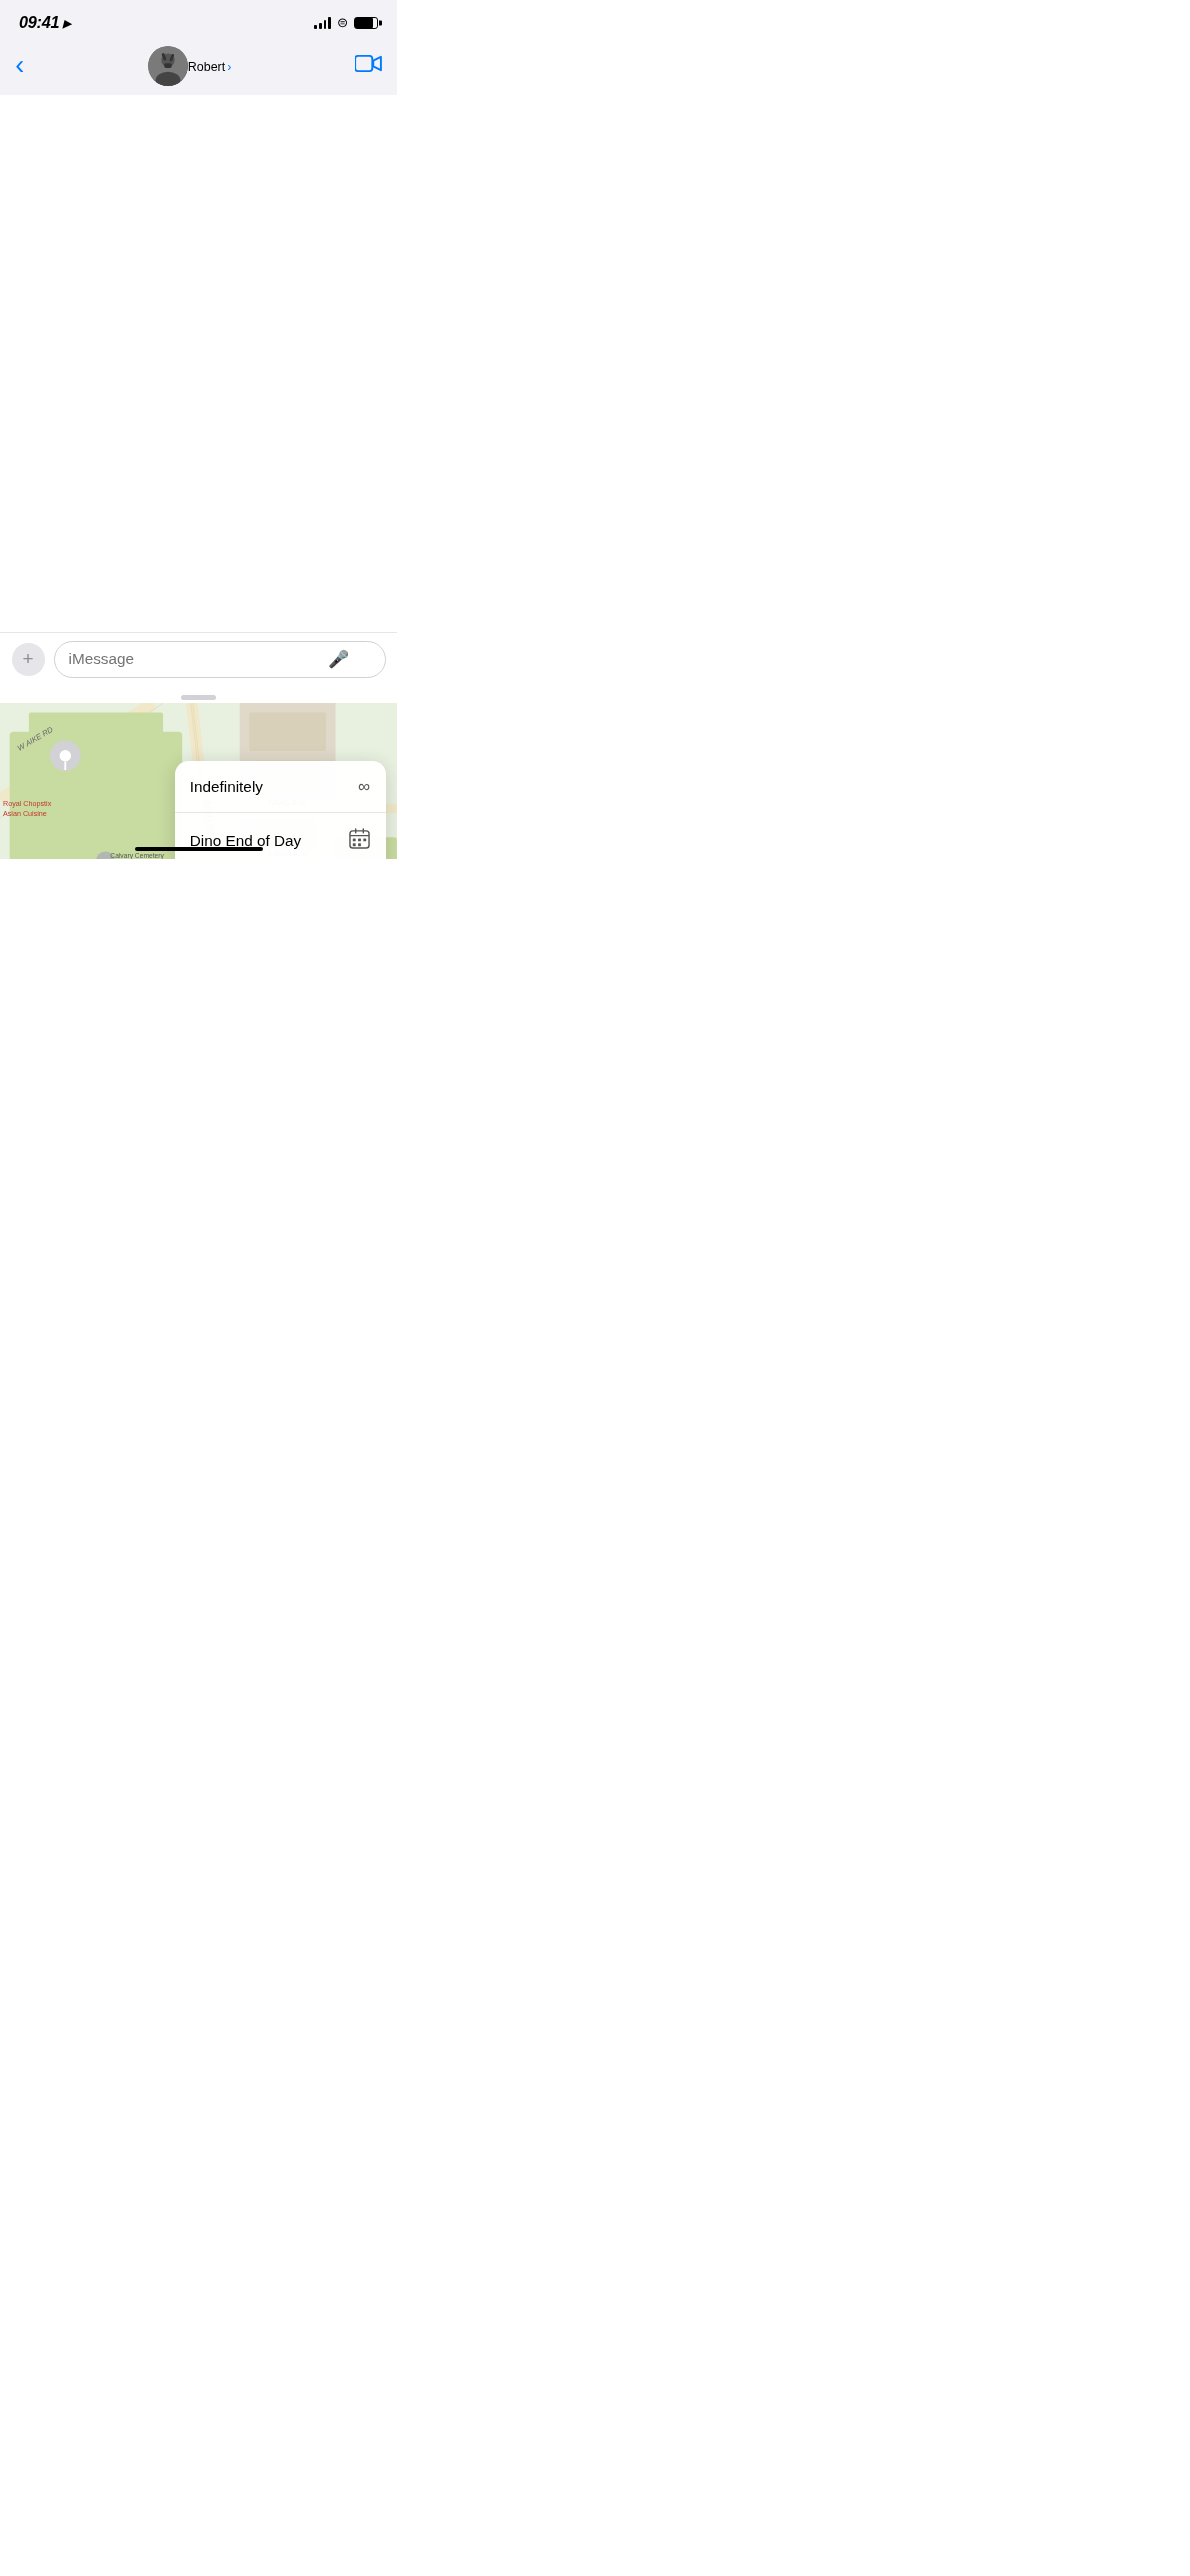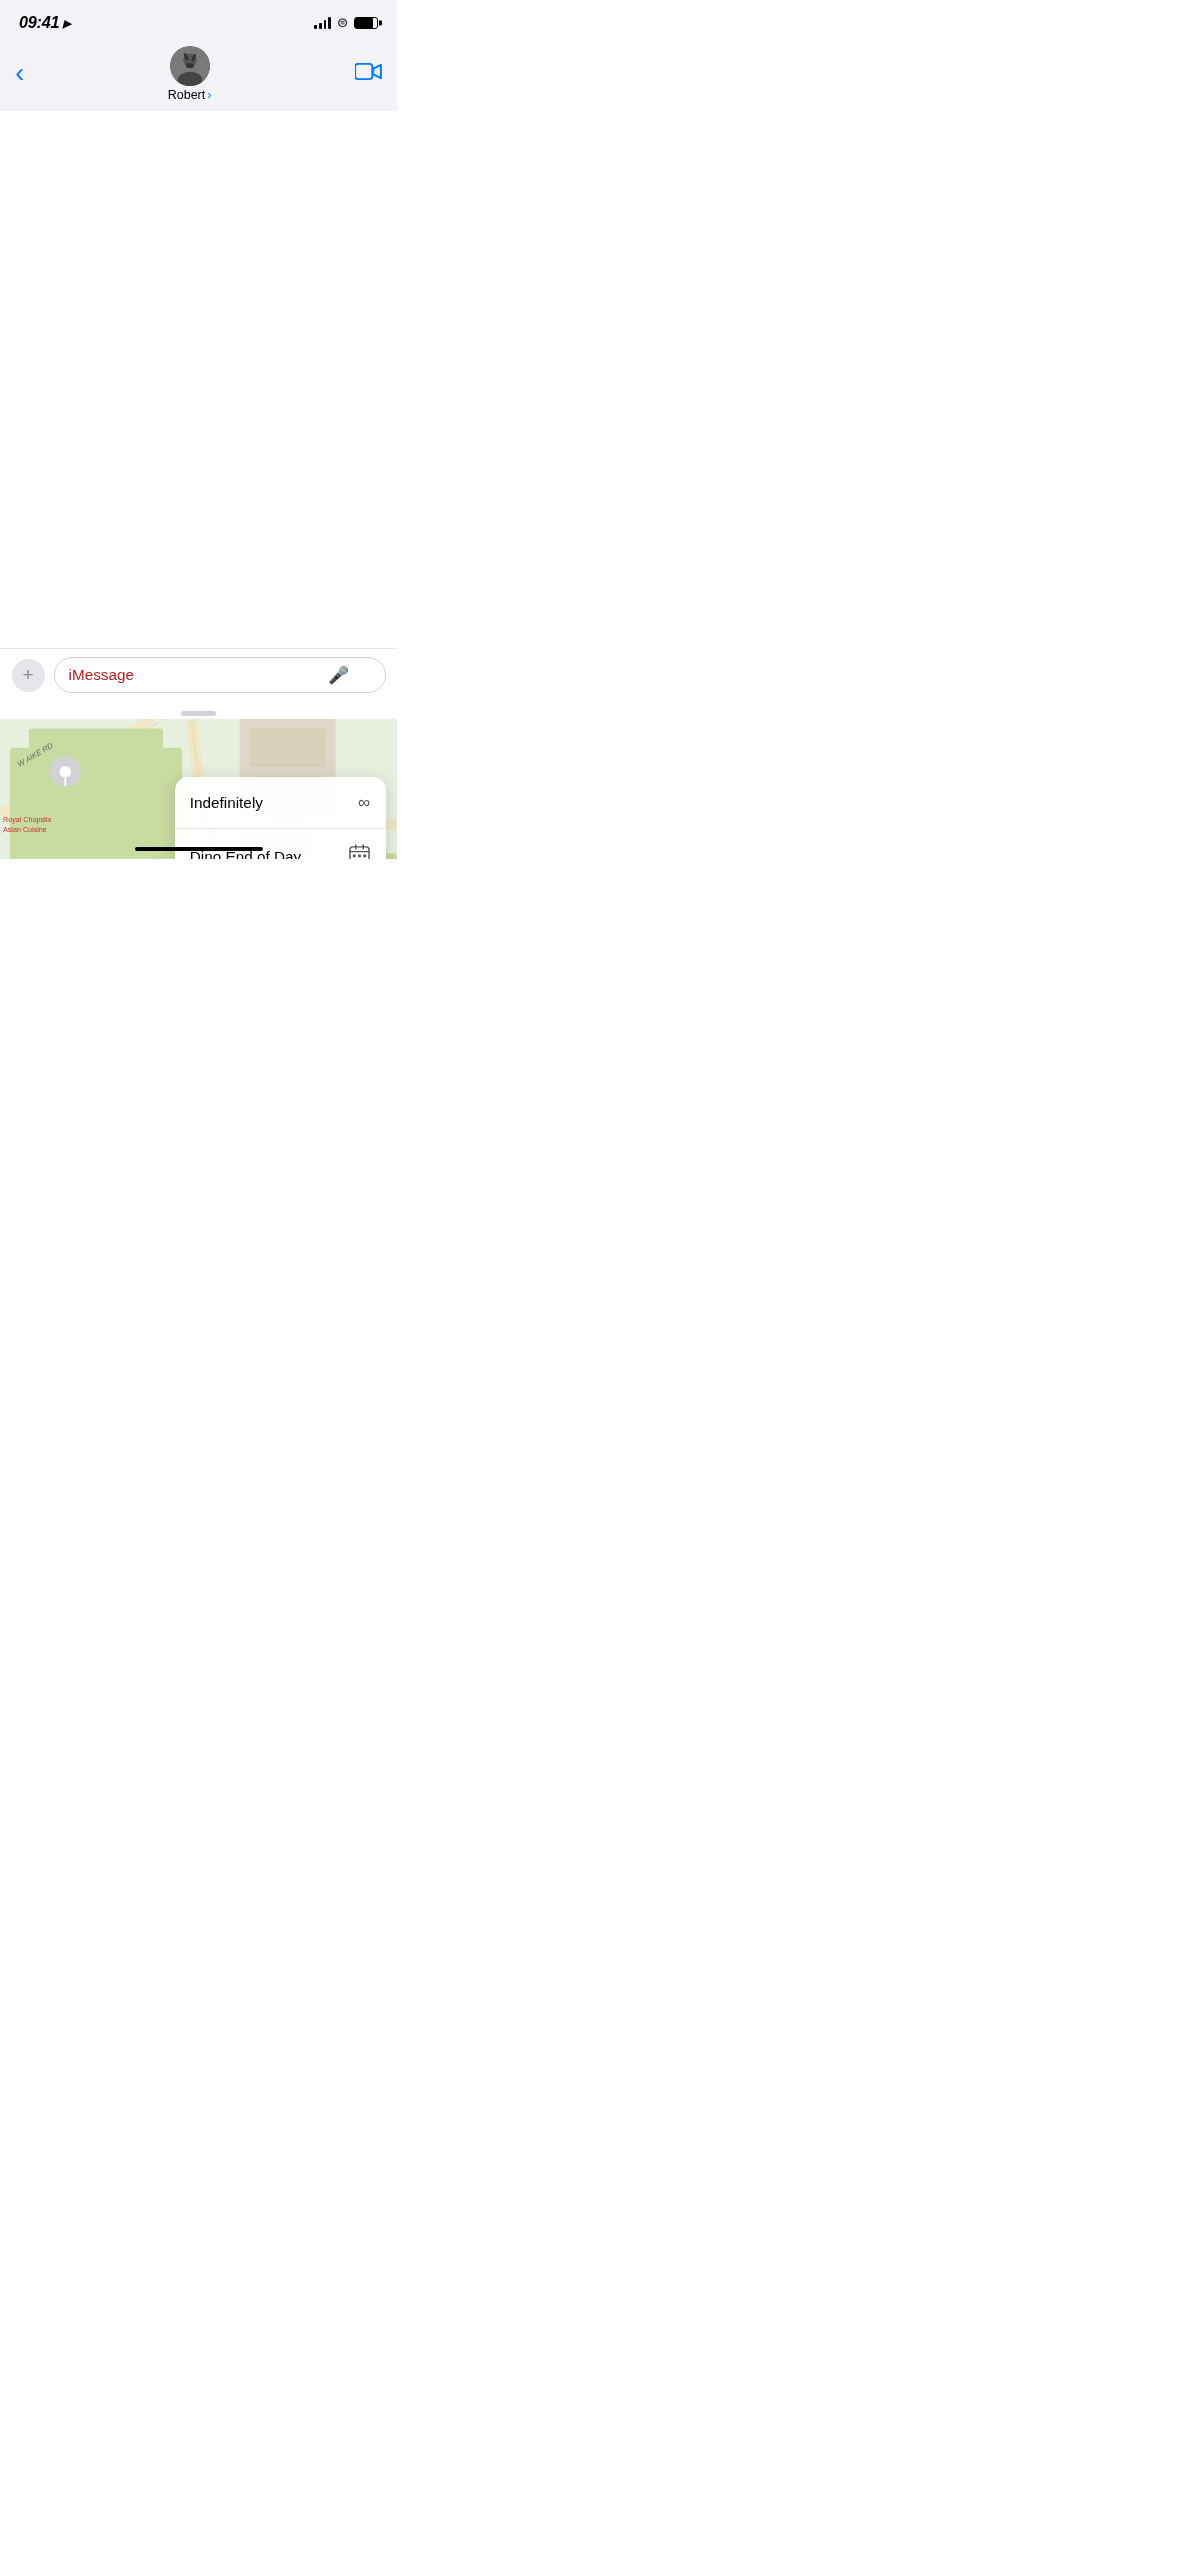--- a/index.html
+++ b/index.html
@@ -80,21 +80,21 @@
     .nav-back {
       color: #007aff;
       font-size: 21px;
       font-weight: 300;
       text-decoration: none;
       display: flex;
       align-items: center;
     }
     .nav-contact {
       display: flex;
-      flex-direction: column;
+      flex-direction: row;
       align-items: center;
     }
     .nav-avatar {
       width: 40px;
       height: 40px;
       border-radius: 50%;
       overflow: hidden;
       background: #ccc;
       display: flex;
       align-items: center;
@@ -156,21 +156,21 @@
       font-size: 15.3px;
       color: #8e8e93;
       background: #fff;
       position: relative;
       display: flex;
       align-items: center;
     }
     .input-field-text {
       flex: 1;
       font-size: 15.3px;
-      color: #b91c1c;
+      color: #737373;
     }
     .input-mic {
       color: #8e8e93;
       font-size: 17px;
       margin-left: 7.7px;
     }
 
     
     .drag-handle {
       display: flex;

